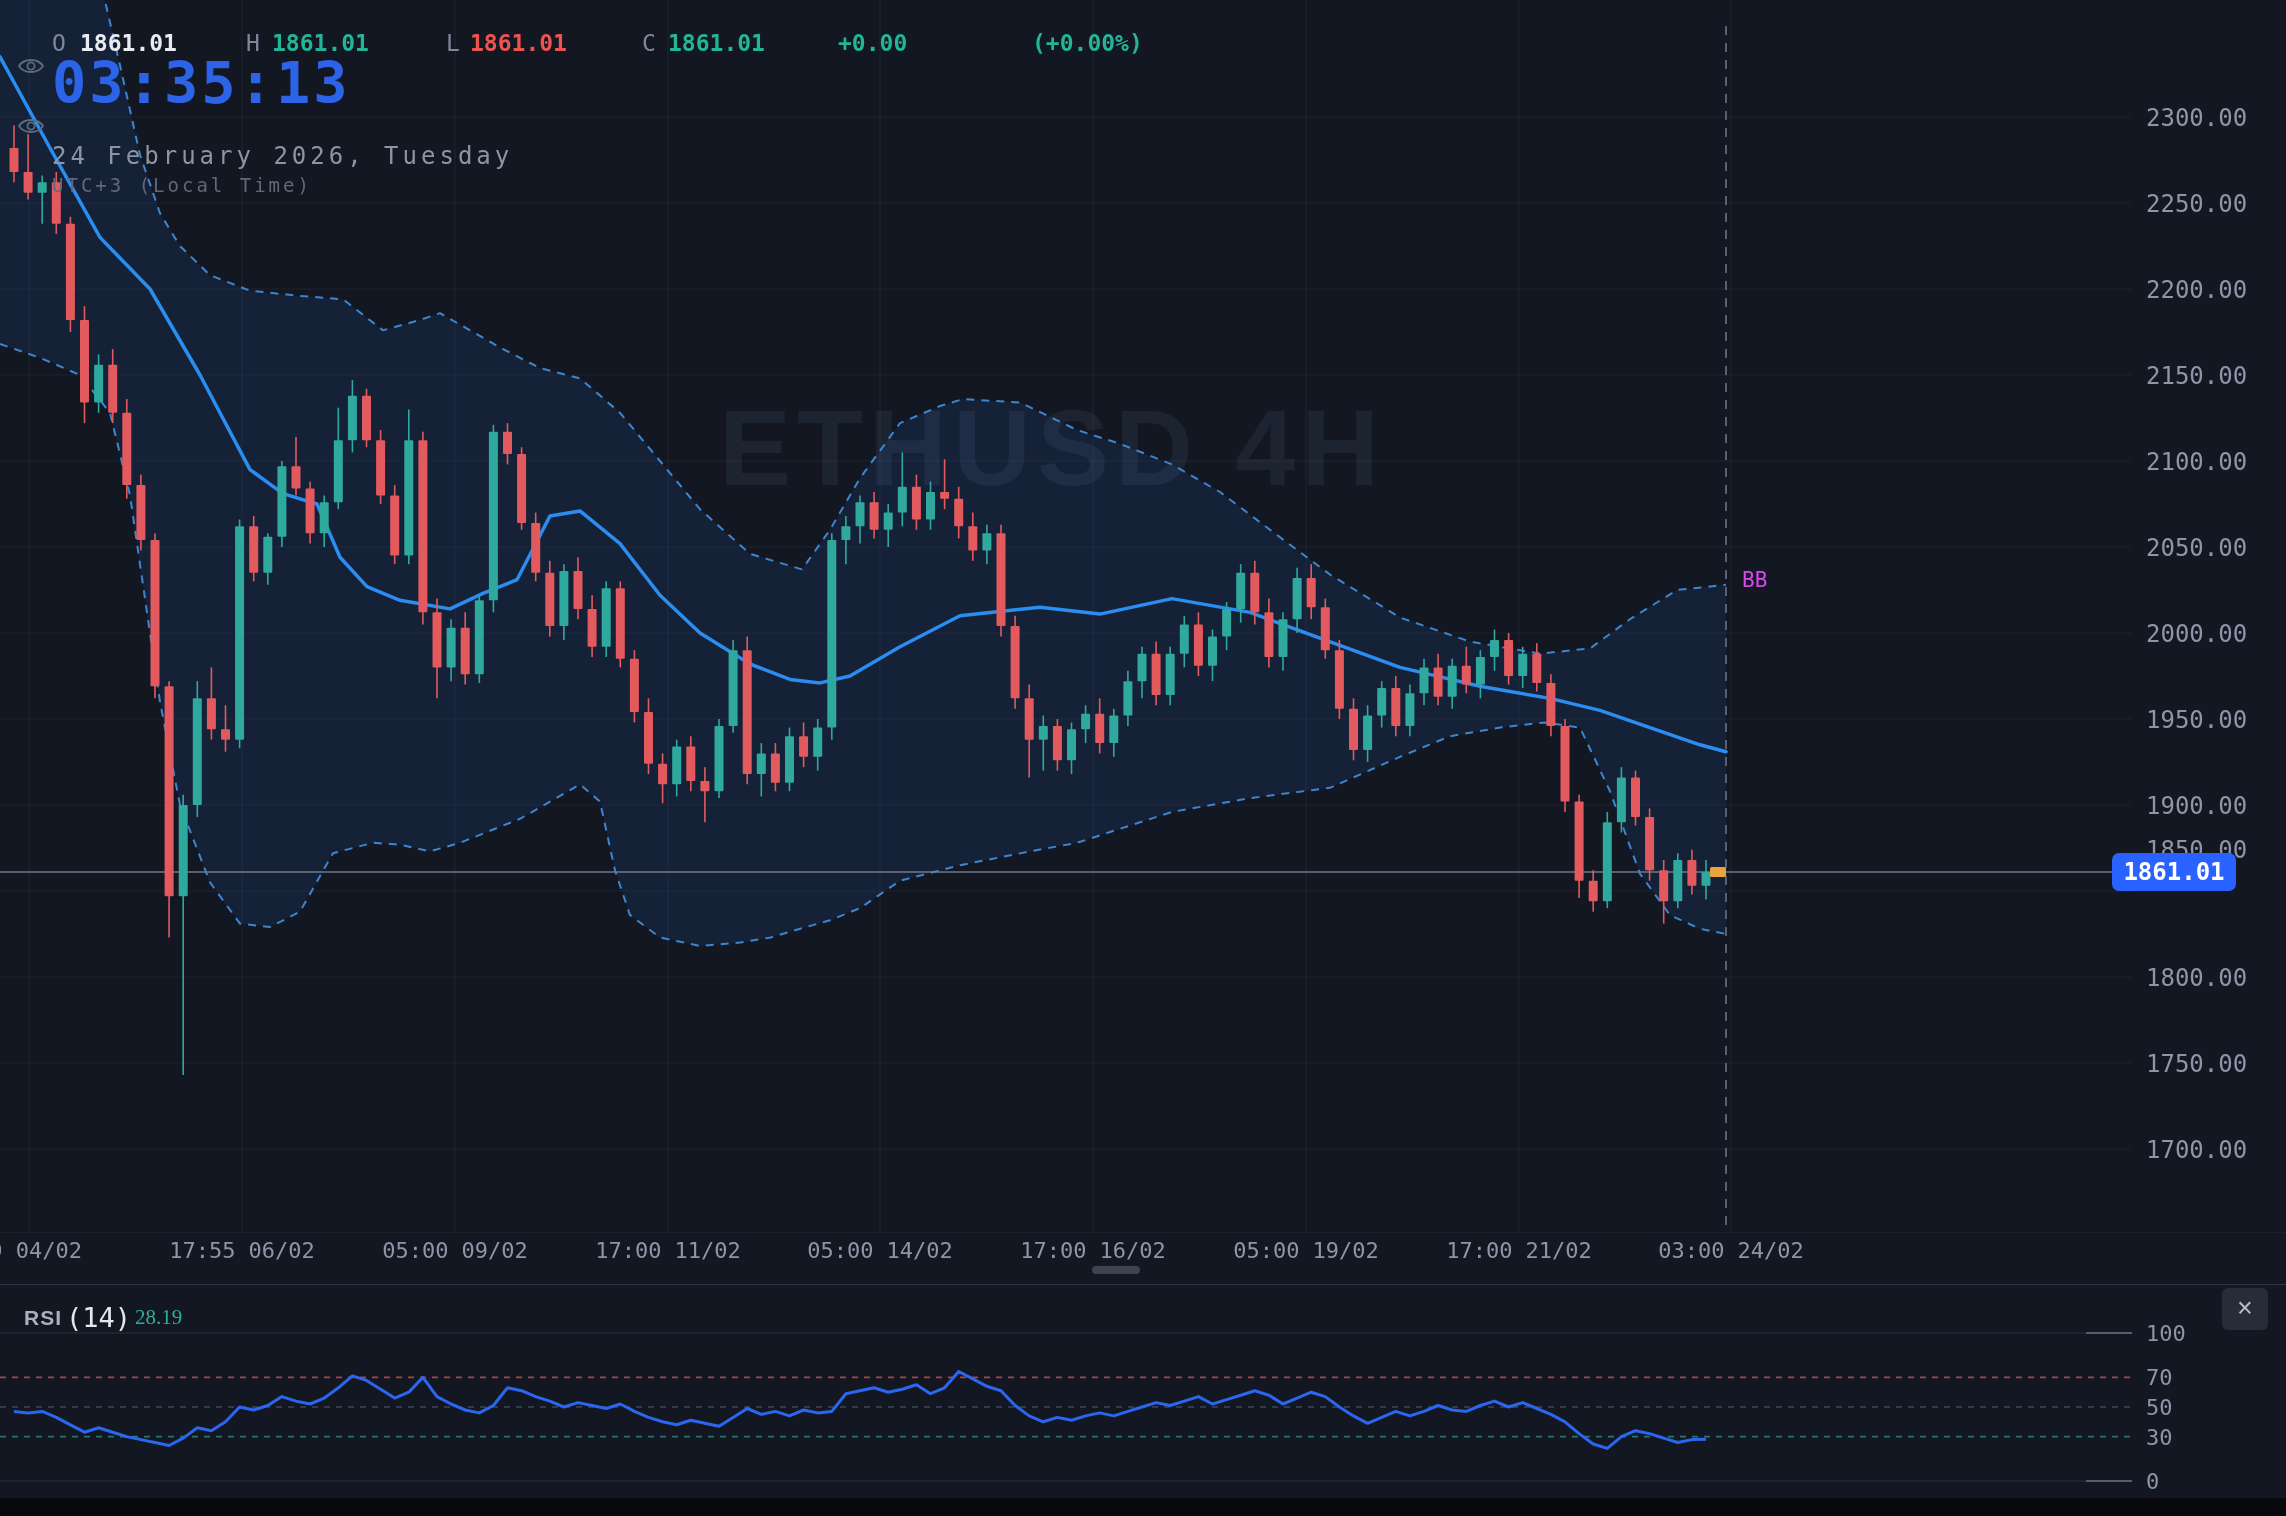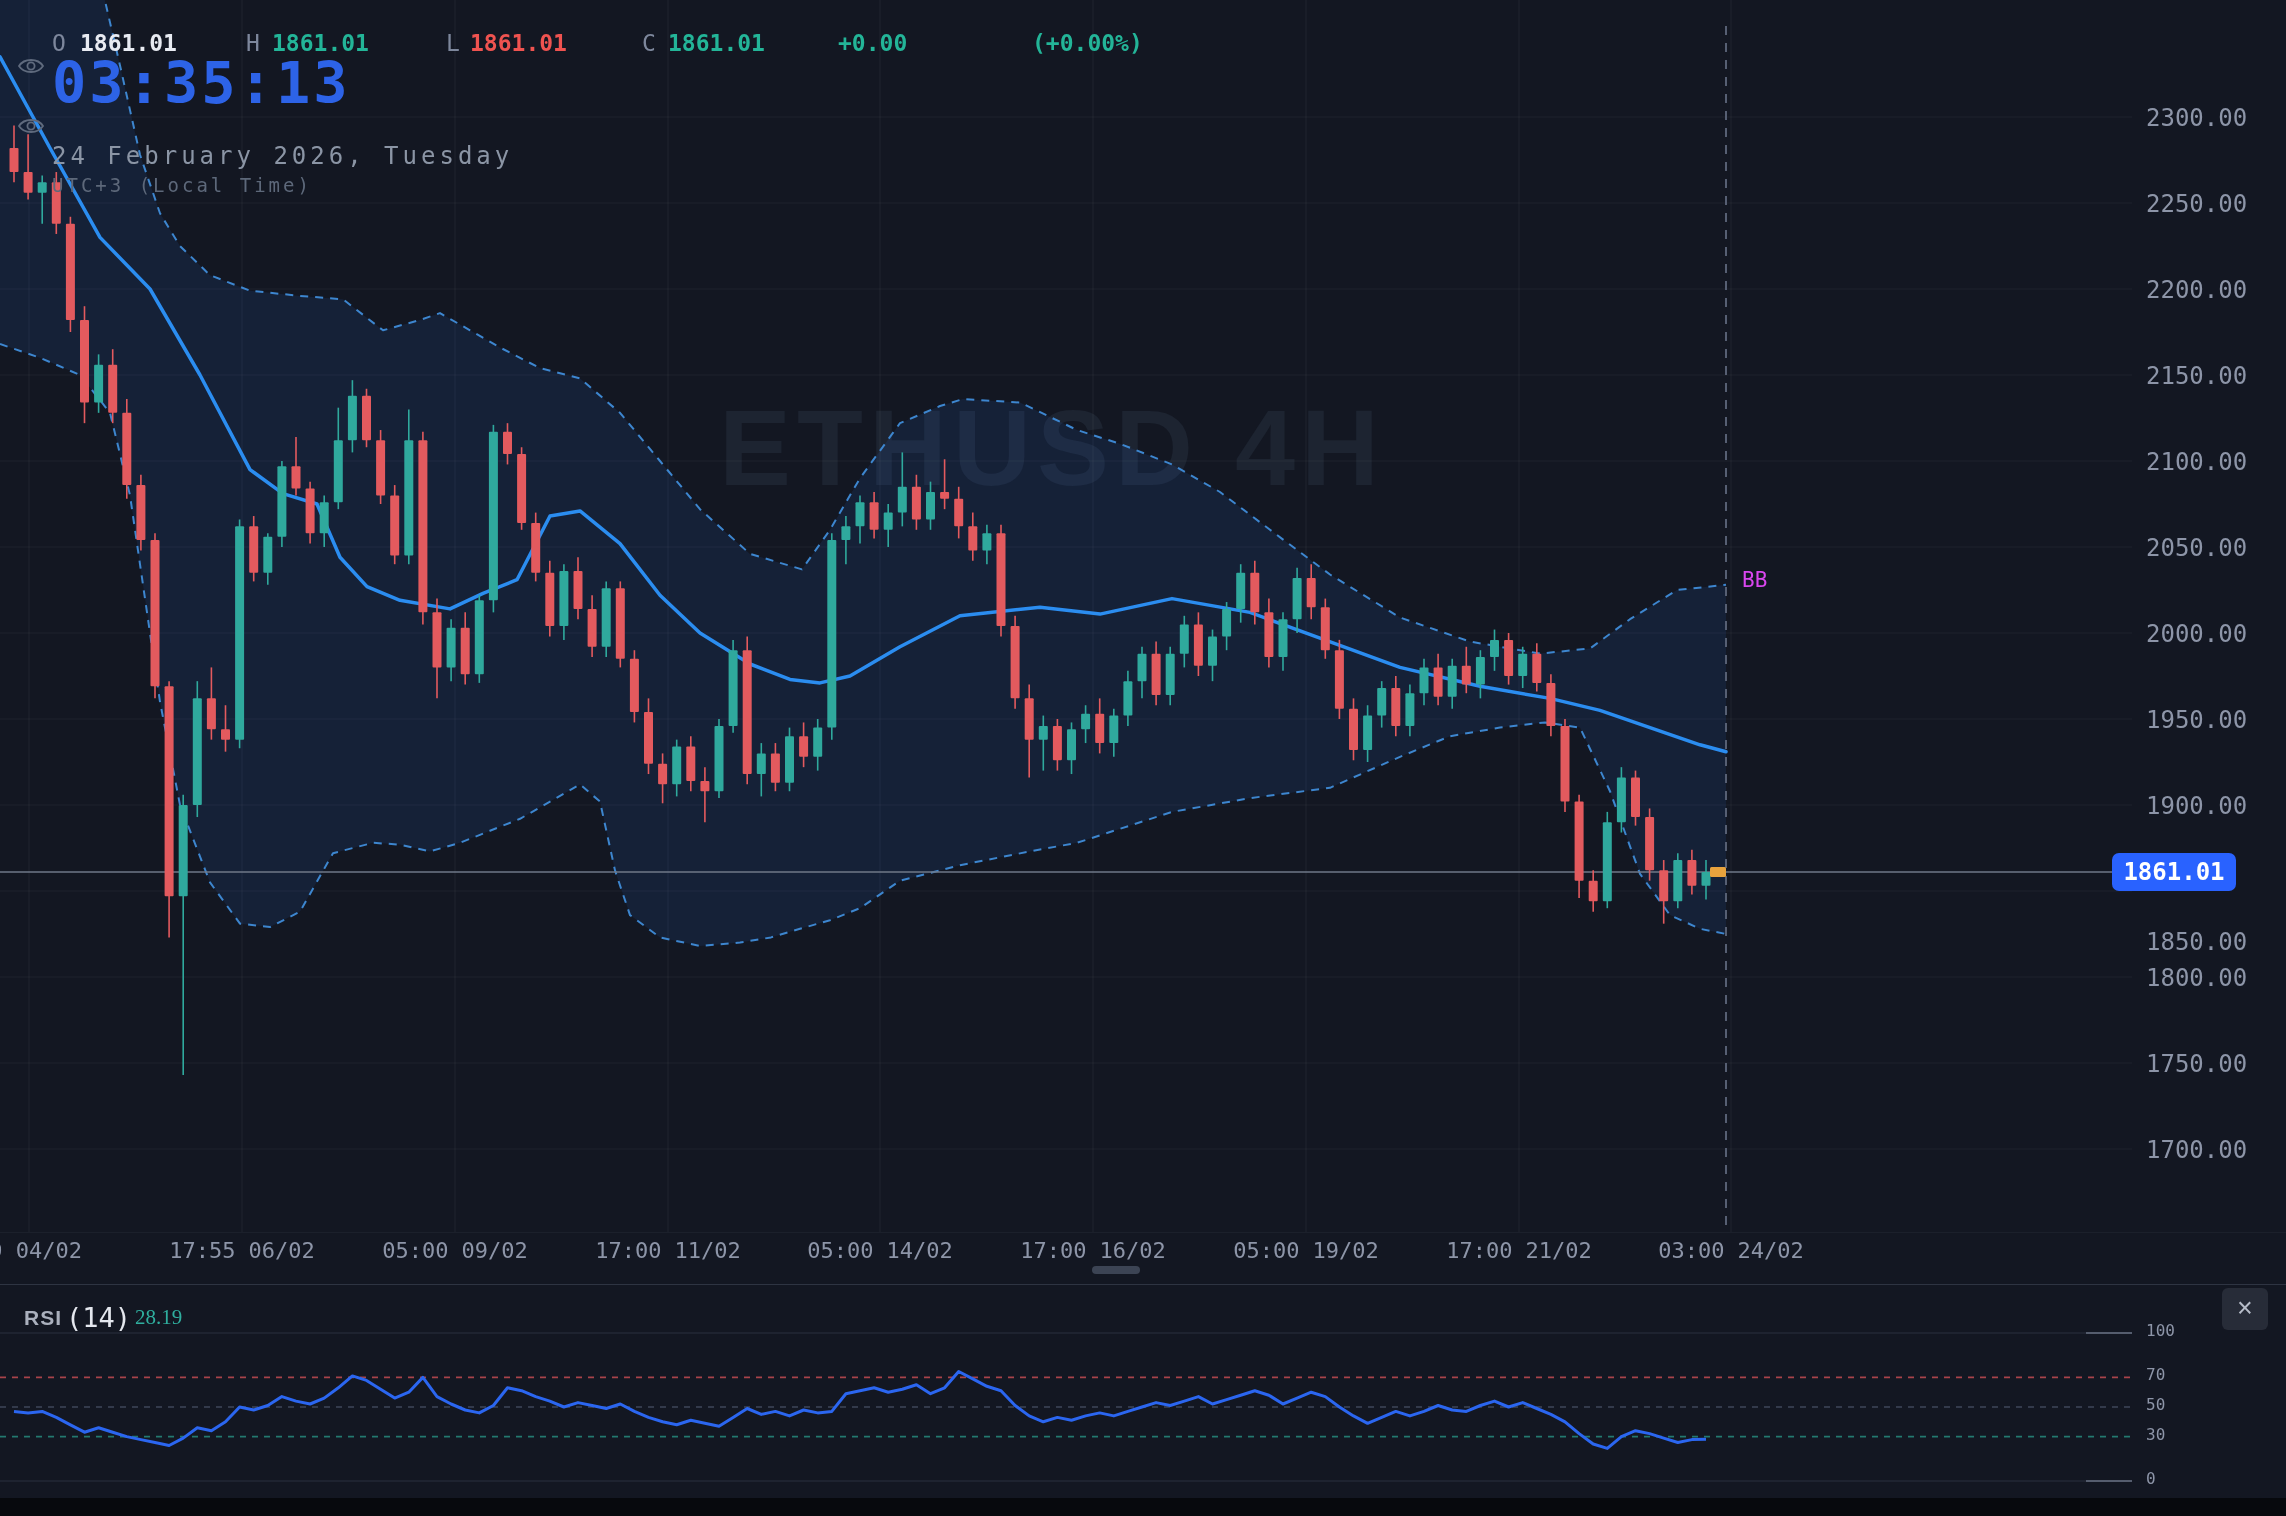--- a/index.html
+++ b/index.html
@@ -32,21 +32,21 @@
   .time-axis{position:absolute;top:1232px;left:0;width:2286px;height:52px;z-index:12;}
   .time-axis-label{position:absolute;top:6px;transform:translateX(-50%);font-size:22px;color:#8d95a8;white-space:pre;}
   
   .rsi-border{position:absolute;top:1284px;left:0;width:2286px;height:1px;background:#2e3442;z-index:14;}
   .pane-handle{position:absolute;top:1266px;left:1092px;width:48px;height:8px;border-radius:4px;background:#3c4454;z-index:16;}
   #rsi-svg{position:absolute;top:1285px;left:0;z-index:10;}
   .rsi-header{position:absolute;top:1302px;left:24px;z-index:20;display:flex;align-items:center;gap:4px;}
   .rsi-title{font-size:21px;font-weight:bold;color:#aab0bd;letter-spacing:1px;font-family:"Liberation Sans",sans-serif;}
   .rsi-params{font-size:27px;color:#e4e7ee;}
   .rsi-value{font-size:21px;color:#2fae9e;font-family:Liberation Serif, serif;}
-  .rsi-axis-label{position:absolute;left:2146px;font-size:16px;color:#8d95a8;z-index:15;}
+  .rsi-axis-label{position:absolute;left:2146px;font-size:22px;color:#8d95a8;z-index:15;}
   .rsi-close{position:absolute;top:1288px;left:2222px;width:46px;height:42px;background:#272c38;border-radius:6px;
        color:#b7bdc9;font-size:27px;text-align:center;line-height:40px;z-index:25;cursor:pointer;
        font-family:"Liberation Sans",sans-serif;}
   .bottom-strip{position:absolute;top:1498px;left:0;width:2286px;height:18px;background:#07090d;z-index:30;}
   .sep-line{position:absolute;top:1232px;left:0;width:2286px;height:1px;background:#1b202b;z-index:12;}
 </style>
 </head>
 <body>
 
 <div class="app">
@@ -362,21 +362,21 @@
   <div id="price-axis">
       <div class="price-axis-label" style="top: 104px;">2300.00</div>
       <div class="price-axis-label" style="top: 190px;">2250.00</div>
       <div class="price-axis-label" style="top: 276px;">2200.00</div>
       <div class="price-axis-label" style="top: 362px;">2150.00</div>
       <div class="price-axis-label" style="top: 448px;">2100.00</div>
       <div class="price-axis-label" style="top: 534px;">2050.00</div>
       <div class="price-axis-label" style="top: 620px;">2000.00</div>
       <div class="price-axis-label" style="top: 706px;">1950.00</div>
       <div class="price-axis-label" style="top: 792px;">1900.00</div>
-      <div class="price-axis-label" style="top: 928px;">1850.00</div>
+      <div class="price-axis-label" style="top: 836px;">1850.00</div>
       <div class="price-axis-label" style="top: 964px;">1800.00</div>
       <div class="price-axis-label" style="top: 1050px;">1750.00</div>
       <div class="price-axis-label" style="top: 1136px;">1700.00</div>
     </div>
   <div class="price-badge">1861.01</div>
 
   <div class="sep-line"></div>
   <div class="time-axis" id="time-axis">
       <div class="time-axis-label" style="left: 29px;">00 04/02</div>
       <div class="time-axis-label" style="left: 242px;">17:55 06/02</div>

